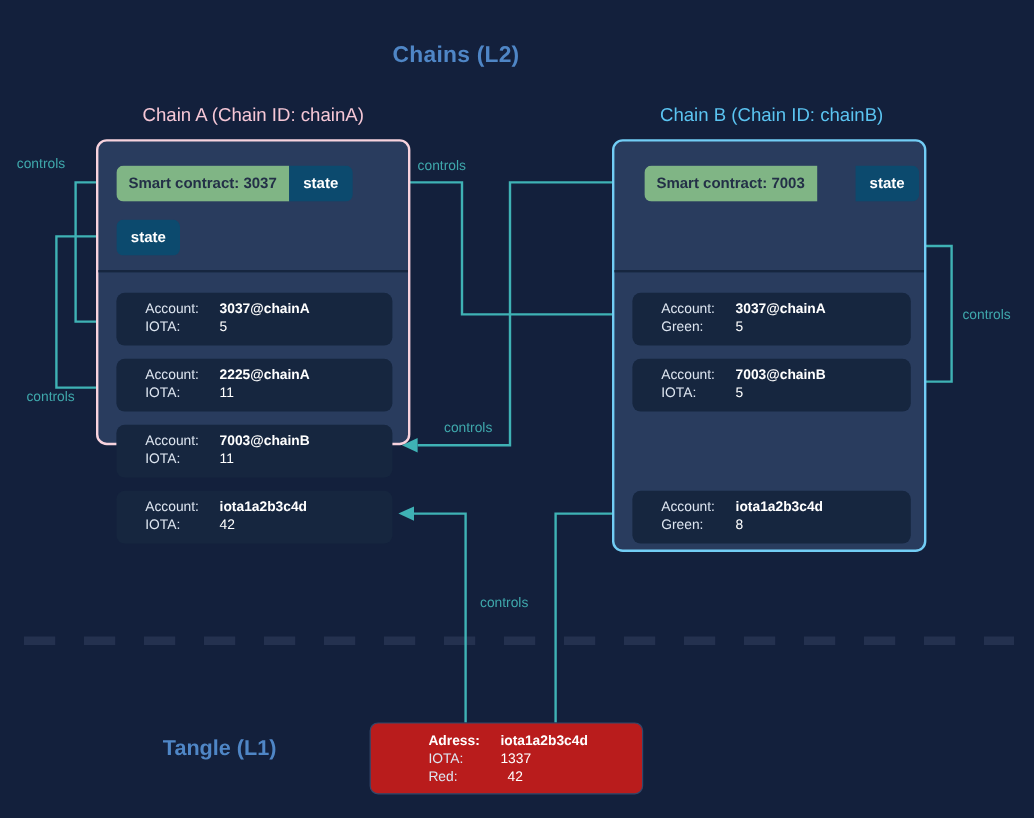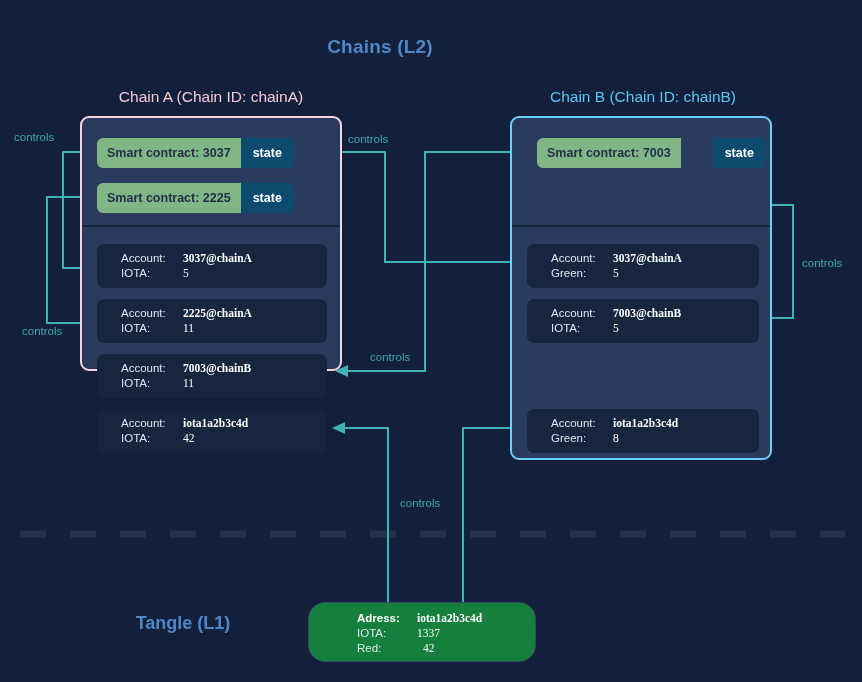--- a/index.html
+++ b/index.html
@@ -113,34 +113,34 @@
   }
   .acct-line {
     display: flex;
     font-size: 11.5px;
     line-height: 15px;
     color: #dde5f0;
     white-space: nowrap;
   }
   .acct-key { width: 62px; flex: 0 0 62px; }
   .acct-val {
-    font-family: Liberation Serif, serif;
+    font-family: Liberation Sans, sans-serif;
     font-size: 11.5px;
     font-weight: bold;
     color: #ffffff;
   }
   .acct-val.plain { font-weight: normal; }
 
   
   #tangle-box {
     left: 308px; top: 602px;
     width: 228px; height: 60px;
-    background: #15803d;
+    background: #b91c1c;
     border: 1px solid #33486b;
-    border-radius: 17px;
+    border-radius: 7px;
     box-sizing: border-box;
     padding: 8px 0 0 48px;
   }
   #tangle-box .acct-key { width: 60px; flex: 0 0 60px; }
   #tangle-box .bold-key { font-weight: bold; color: #ffffff; }
 
   
   .ctrl-label {
     position: absolute;
     font-size: 11.5px;
@@ -194,21 +194,20 @@
 
   <div class="abs chain-panel" id="chainA-panel">
     <div class="panel-divider" style="top:107px;"></div>
 
     <div class="sc-row" style="left:15px; top:20px;">
       <div class="sc-name">Smart contract: 3037</div>
       <div class="sc-state">state</div>
     </div>
 
     <div class="sc-row" style="left:15px; top:65px;">
-      <div class="sc-name">Smart contract: 2225</div>
       <div class="sc-state">state</div>
     </div>
 
     <div class="acct-box" style="left:15px; top:126px; width:230px;">
       <div class="acct-line">
         <span class="acct-key">Account:</span>
         <span class="acct-val">3037@chainA</span>
       </div>
       <div class="acct-line">
         <span class="acct-key">IOTA:</span>

